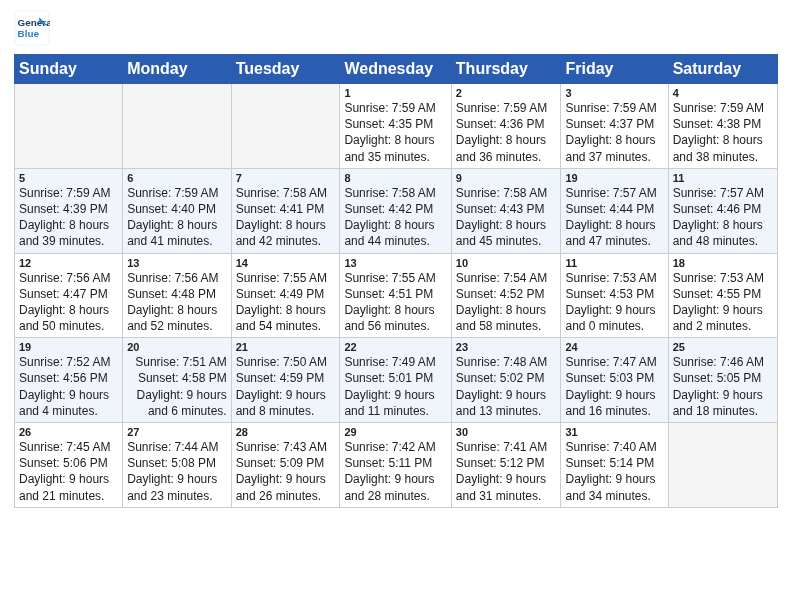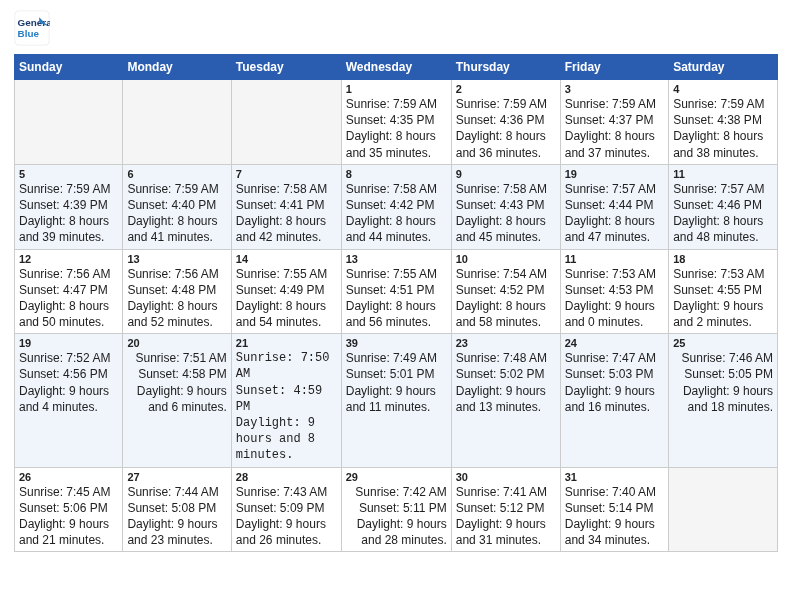--- a/index.html
+++ b/index.html
@@ -45,21 +45,21 @@
       color: #444;
     }
     .calendar-table {
       width: 100%;
       border-collapse: collapse;
       border: 1px solid #ccc;
     }
     .calendar-table th {
       background: #2a5db0;
       color: #fff;
-      font-size: 12px;
+      font-size: 16px;
       font-weight: bold;
       padding: 5px 4px;
       text-align: left;
       border: 1px solid #2a5db0;
     }
     .calendar-table td {
       vertical-align: top;
       border: 1px solid #ccc;
       padding: 3px 4px;
       width: 113px;
@@ -249,45 +249,45 @@
 Daylight: 9 hours and 4 minutes.</div>
           </td>
           <td>
             <span class="day-num">20</span>
             <div class="day-info" style="white-space: pre-line; text-align: right;">Sunrise: 7:51 AM
 Sunset: 4:58 PM
 Daylight: 9 hours and 6 minutes.</div>
           </td>
           <td>
             <span class="day-num">21</span>
-            <div class="day-info" style="white-space: pre-line; font-family: Liberation Mono, monospace;">Sunrise: 7:50 AM
+            <div class="day-info" style="white-space: pre-line;">Sunrise: 7:50 AM
 Sunset: 4:59 PM
 Daylight: 9 hours and 8 minutes.</div>
           </td>
           <td>
-            <span class="day-num">39</span>
+            <span class="day-num">22</span>
             <div class="day-info" style="white-space: pre-line;">Sunrise: 7:49 AM
 Sunset: 5:01 PM
 Daylight: 9 hours and 11 minutes.</div>
           </td>
           <td>
             <span class="day-num">23</span>
             <div class="day-info" style="white-space: pre-line;">Sunrise: 7:48 AM
 Sunset: 5:02 PM
 Daylight: 9 hours and 13 minutes.</div>
           </td>
           <td>
             <span class="day-num">24</span>
             <div class="day-info" style="white-space: pre-line;">Sunrise: 7:47 AM
 Sunset: 5:03 PM
 Daylight: 9 hours and 16 minutes.</div>
           </td>
           <td>
             <span class="day-num">25</span>
-            <div class="day-info" style="white-space: pre-line; text-align: right;">Sunrise: 7:46 AM
+            <div class="day-info" style="white-space: pre-line;">Sunrise: 7:46 AM
 Sunset: 5:05 PM
 Daylight: 9 hours and 18 minutes.</div>
           </td>
         </tr>
         <tr class="row-odd">
           <td>
             <span class="day-num">26</span>
             <div class="day-info" style="white-space: pre-line;">Sunrise: 7:45 AM
 Sunset: 5:06 PM
 Daylight: 9 hours and 21 minutes.</div>
@@ -299,21 +299,21 @@
 Daylight: 9 hours and 23 minutes.</div>
           </td>
           <td>
             <span class="day-num">28</span>
             <div class="day-info" style="white-space: pre-line;">Sunrise: 7:43 AM
 Sunset: 5:09 PM
 Daylight: 9 hours and 26 minutes.</div>
           </td>
           <td>
             <span class="day-num">29</span>
-            <div class="day-info" style="white-space: pre-line; text-align: right;">Sunrise: 7:42 AM
+            <div class="day-info" style="white-space: pre-line;">Sunrise: 7:42 AM
 Sunset: 5:11 PM
 Daylight: 9 hours and 28 minutes.</div>
           </td>
           <td>
             <span class="day-num">30</span>
             <div class="day-info" style="white-space: pre-line;">Sunrise: 7:41 AM
 Sunset: 5:12 PM
 Daylight: 9 hours and 31 minutes.</div>
           </td>
           <td>

